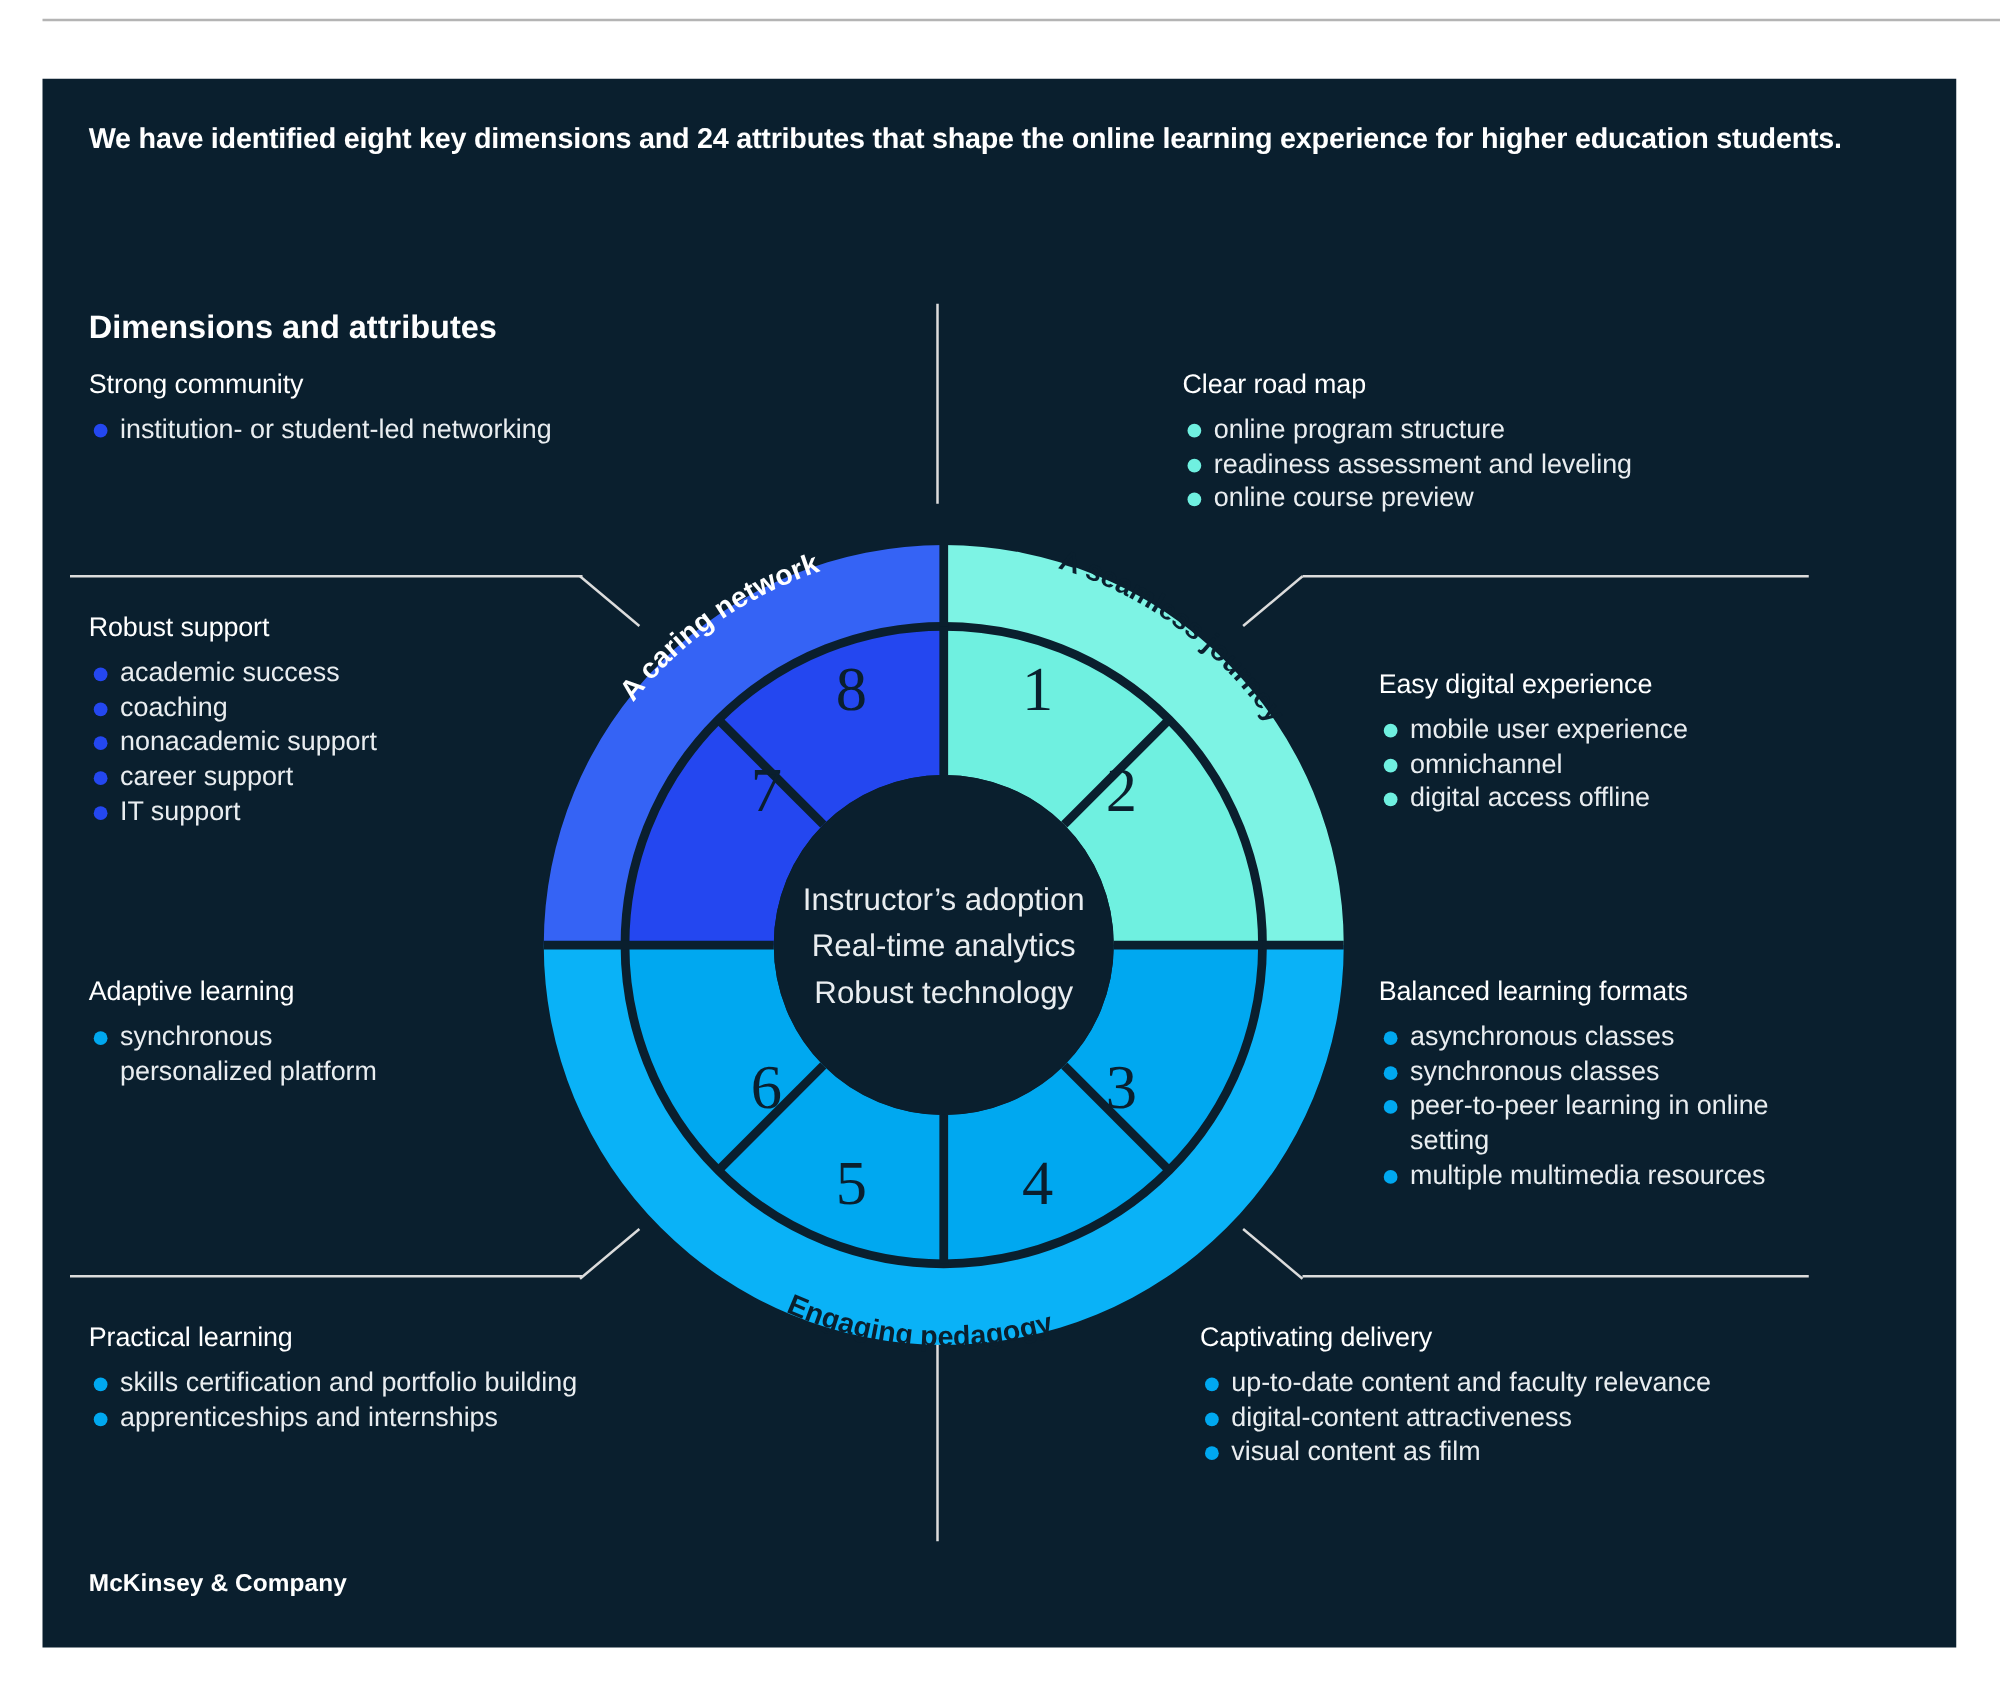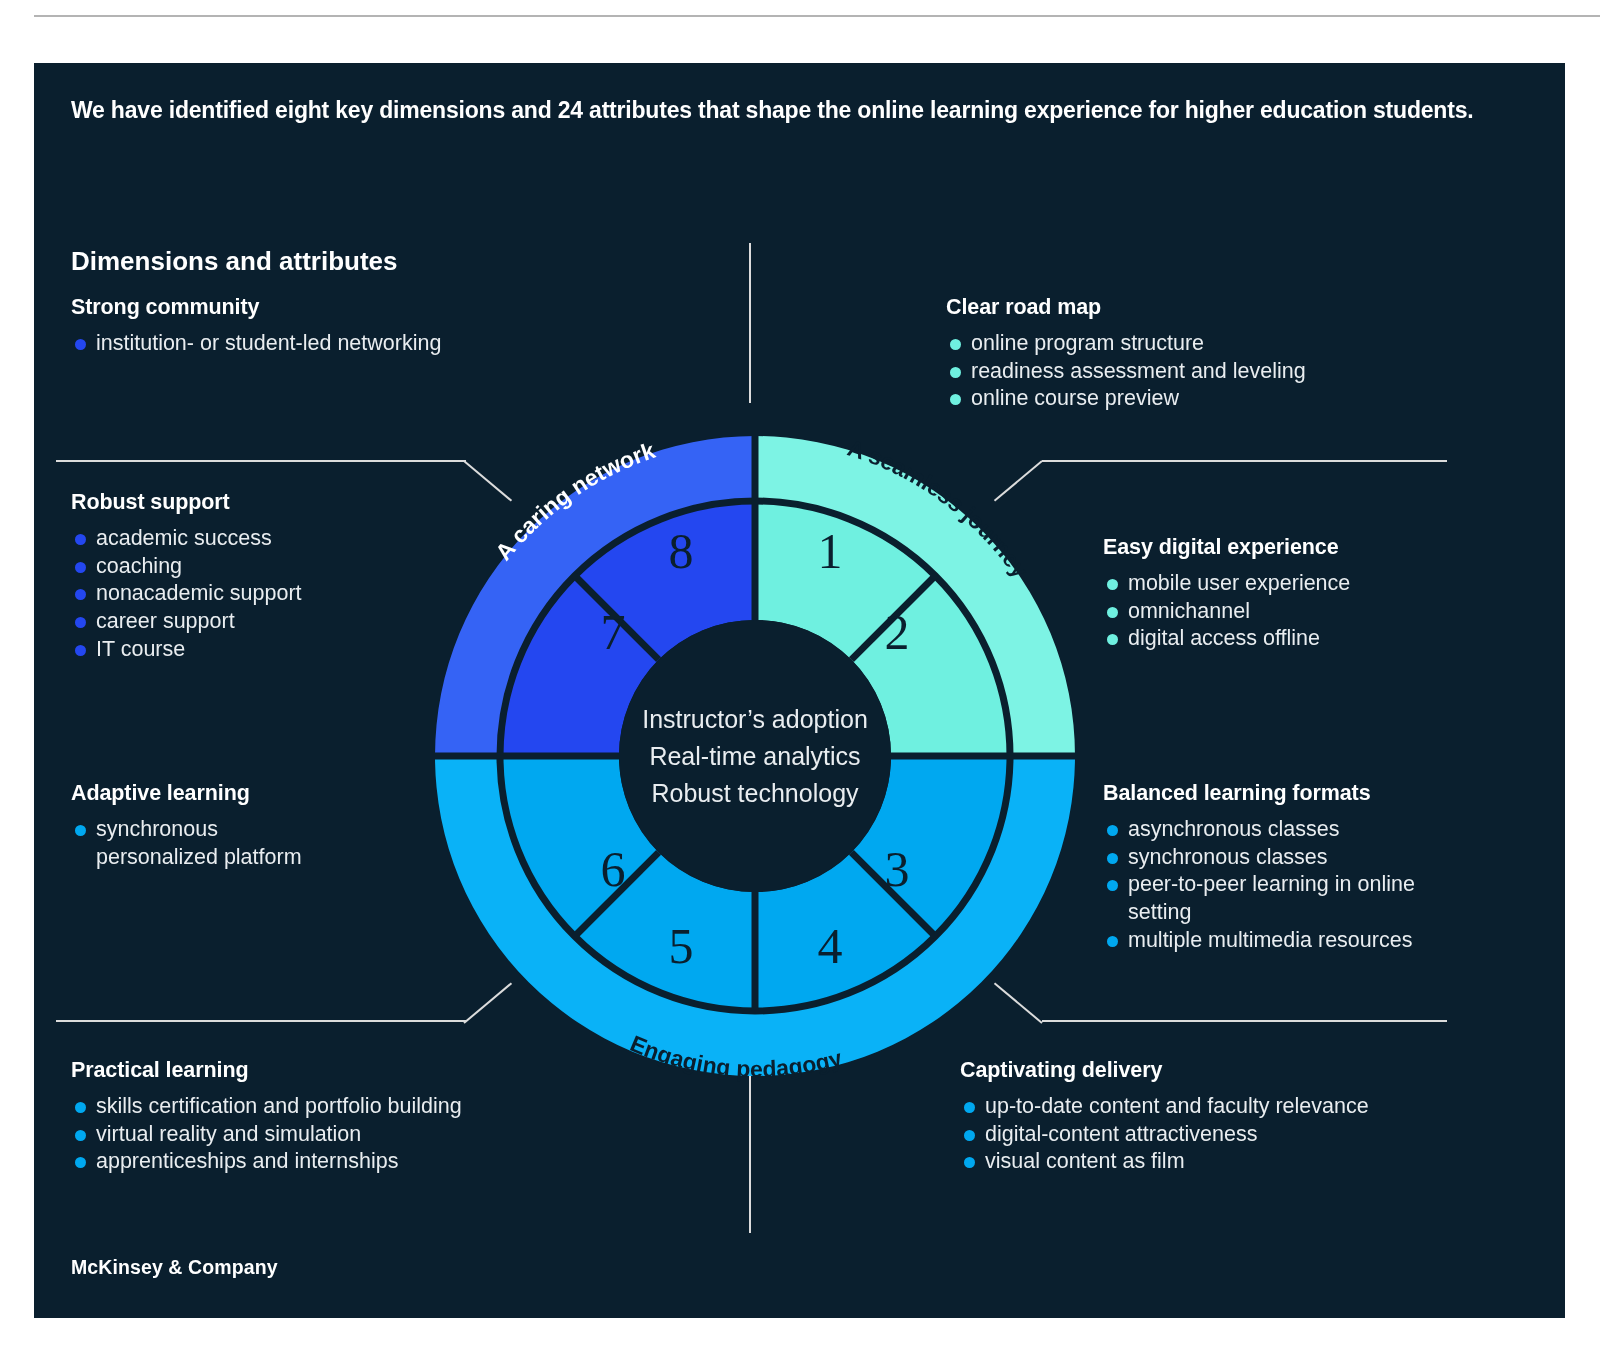--- a/index.html
+++ b/index.html
@@ -73,21 +73,21 @@
     background: #dcdcdc;
     transform-origin: left center;
   }
 
   
   .block { position: absolute; }
   .block h3 {
     margin: 0 0 10px 0;
     color: #ffffff;
     font-size: 21.5px;
-    font-weight: bold;
+    font-weight: normal;
     letter-spacing: -0.1px;
   }
   .block ul {
     margin: 0;
     padding: 0;
     list-style: none;
   }
   .block li {
     position: relative;
     padding-left: 25px;
@@ -161,36 +161,35 @@
     </ul>
   </div>
 
   <div class="block" style="left:37px; top:427px; width:420px; --bc:#2447f0;">
     <h3>Robust support</h3>
     <ul>
       <li>academic success</li>
       <li>coaching</li>
       <li>nonacademic support</li>
       <li>career support</li>
-      <li>IT course</li>
+      <li>IT support</li>
     </ul>
   </div>
 
   <div class="block" style="left:37px; top:718px; width:250px; --bc:#00a8f0;">
     <h3>Adaptive learning</h3>
     <ul>
       <li>synchronous personalized platform</li>
     </ul>
   </div>
 
   <div class="block" style="left:37px; top:995px; width:560px; --bc:#00a8f0;">
     <h3>Practical learning</h3>
     <ul>
       <li>skills certification and portfolio building</li>
-      <li>virtual reality and simulation</li>
       <li>apprenticeships and internships</li>
     </ul>
   </div>
 
   <div class="block right" style="left:912px; top:232px; width:520px; --bc:#6ff0e0;">
     <h3>Clear road map</h3>
     <ul>
       <li>online program structure</li>
       <li>readiness assessment and leveling</li>
       <li>online course preview</li>

